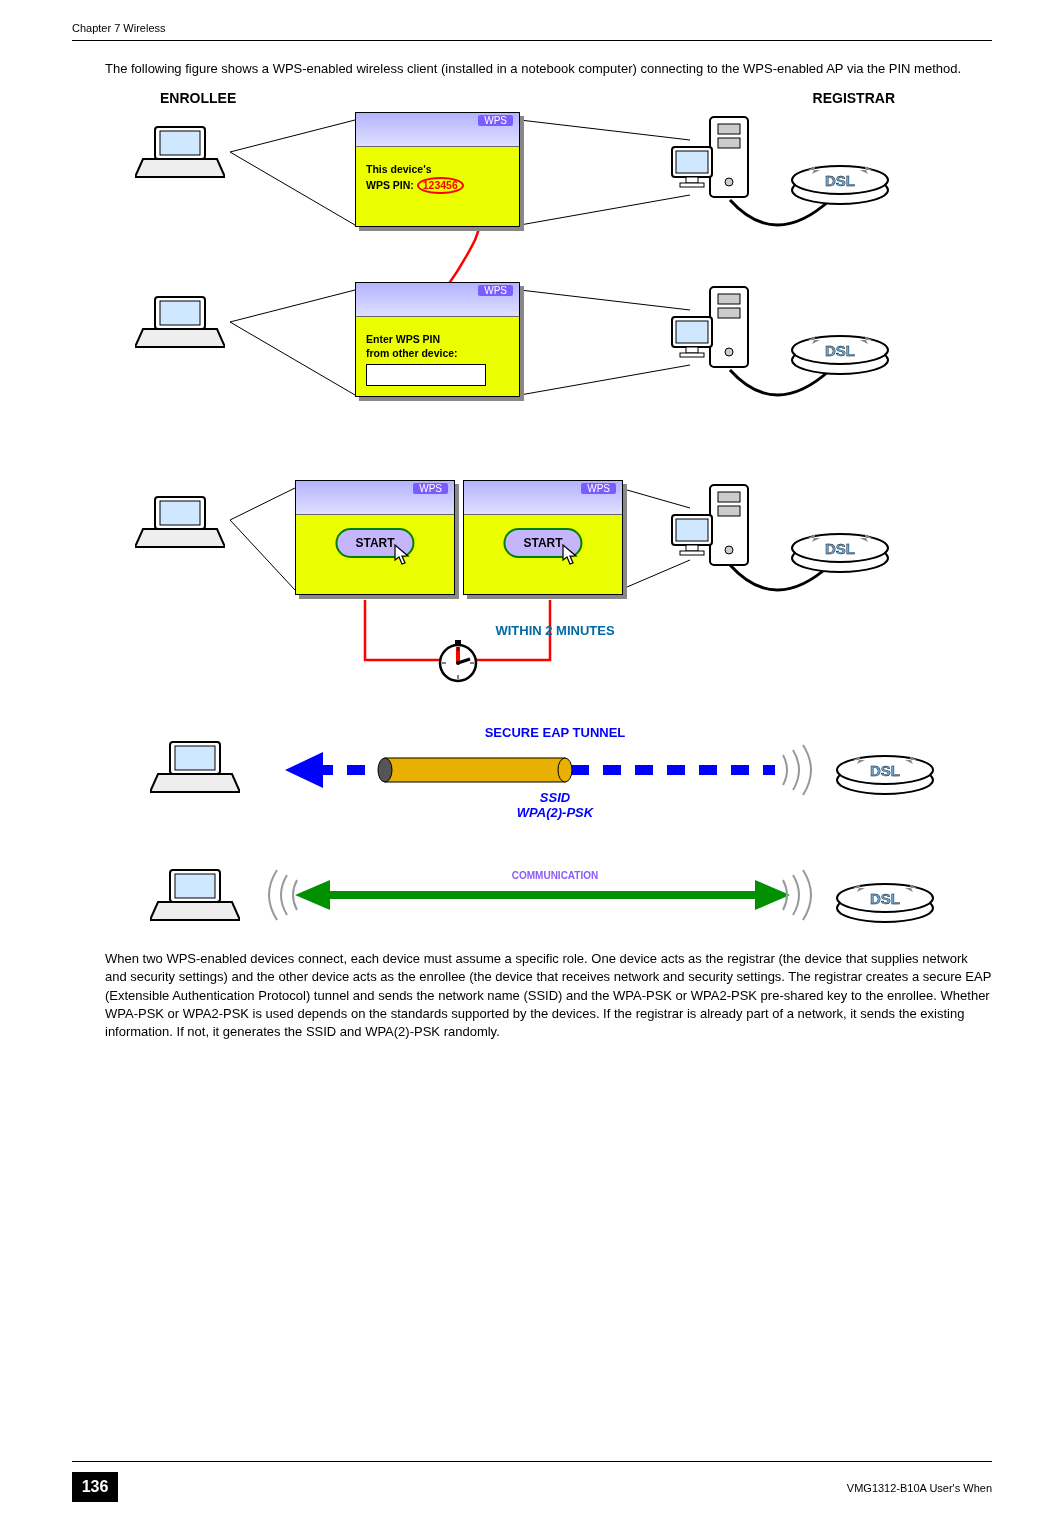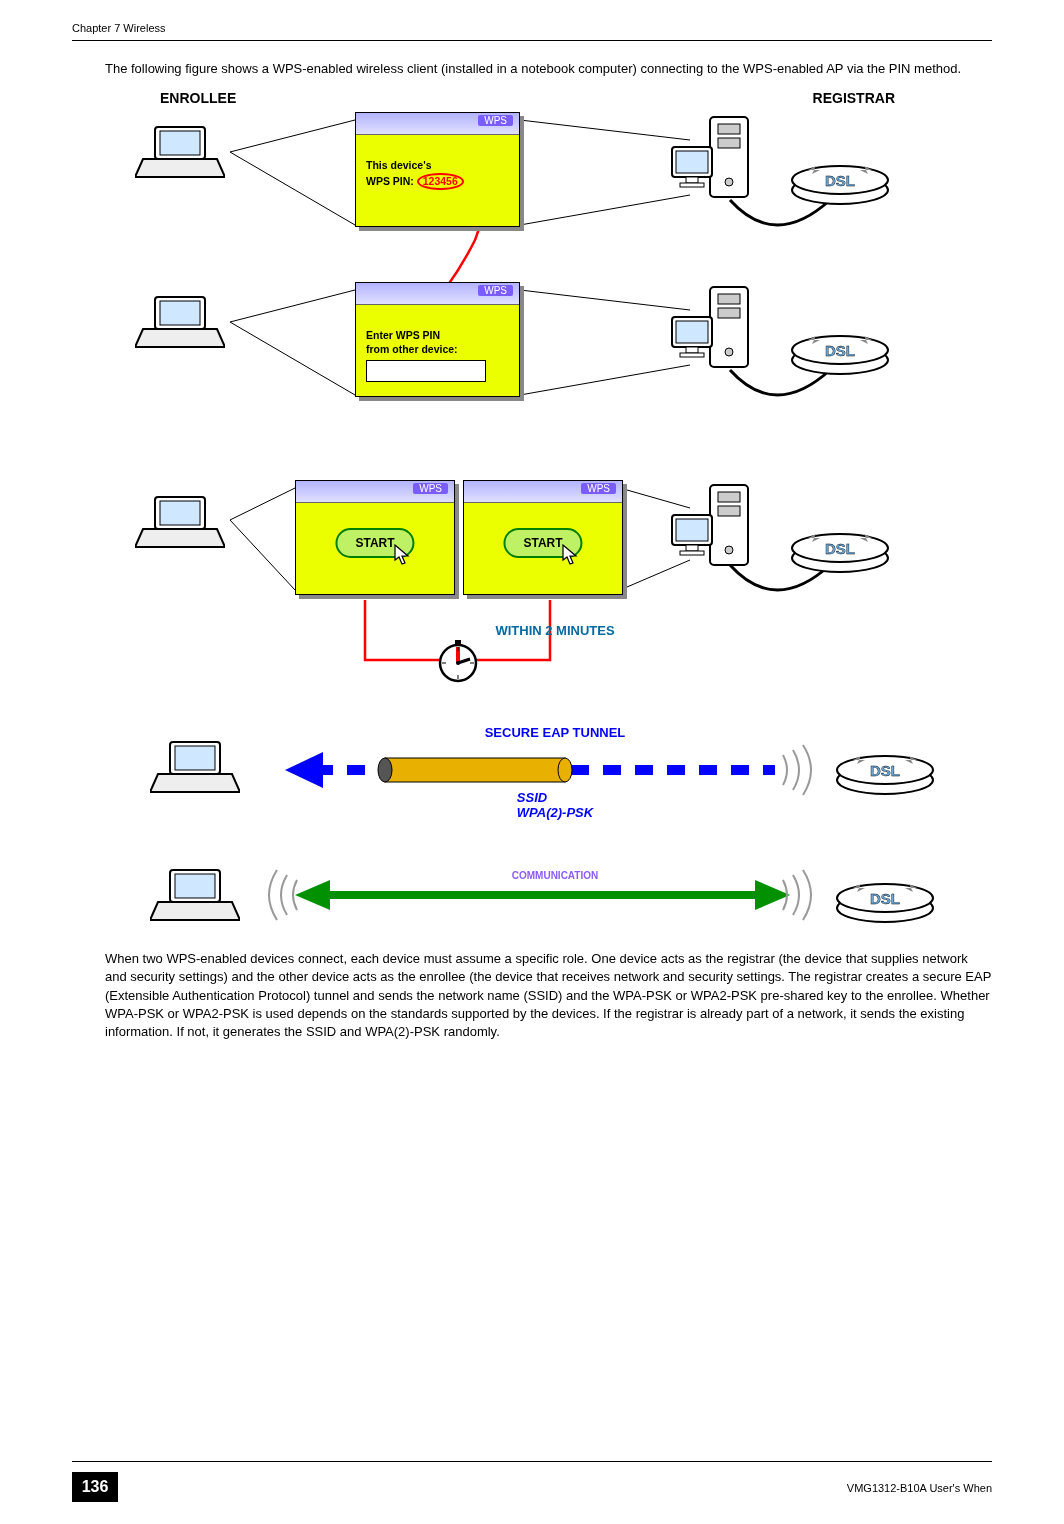--- a/index.html
+++ b/index.html
@@ -70,36 +70,36 @@
   }
   .dsl-router svg { width: 100%; height: 100%; }
   .wps-screen {
     position: absolute;
     width: 165px; height: 115px;
     background: #ecff00;
     border: 1.5px solid #000;
     box-shadow: 4px 4px 0 #888;
   }
   .wps-titlebar {
-    height: 22px;
+    height: 34px;
     background: linear-gradient(#b3b3ff,#e0e0ff);
     border-bottom: 1px solid #666;
     position: relative;
   }
   .wps-titlebar .wps-tab {
     position: absolute;
     right: 6px; top: 2px;
     font-size: 10px;
     color: #fff;
     background: #7a5cff;
     padding: 0 6px;
     border-radius: 2px;
   }
   .wps-body {
-    padding: 24px 10px;
+    padding: 16px 10px;
     font-size: 10.5px;
     font-weight: bold;
     line-height: 1.3;
   }
   .pin-num { color: #ff0000; }
   .pin-oval {
     display: inline-block;
     border: 2px solid #ff0000;
     border-radius: 50%;
     padding: 0 4px;
@@ -108,21 +108,21 @@
     width: 120px; height: 22px;
     background: #fff;
     border: 1px solid #000;
     margin-top: 4px;
     position: relative;
   }
   .start-btn {
     position: absolute;
     left: 50%; top: 55%;
     transform: translate(-50%,-50%);
-    background: #bef264;
+    background: #c4b5fd;
     border: 2px solid #008000;
     border-radius: 18px;
     padding: 6px 18px;
     font-weight: bold;
     font-size: 12px;
     color: #000;
   }
   .wps-small {
     position: absolute;
     width: 160px; height: 115px;
@@ -148,20 +148,21 @@
     color: #0000ff;
     left: 50%; transform: translateX(-50%);
   }
   .ssid-label {
     position: absolute;
     font-style: italic;
     font-weight: bold;
     font-size: 13px;
     color: #0000ff;
     left: 50%; transform: translateX(-50%);
+    text-align: center;
     white-space: pre;
   }
   .comm-label {
     position: absolute;
     font-weight: bold;
     font-size: 10px;
     color: #8b5cf6;
     left: 50%; transform: translateX(-50%);
   }
   .section-heading {

